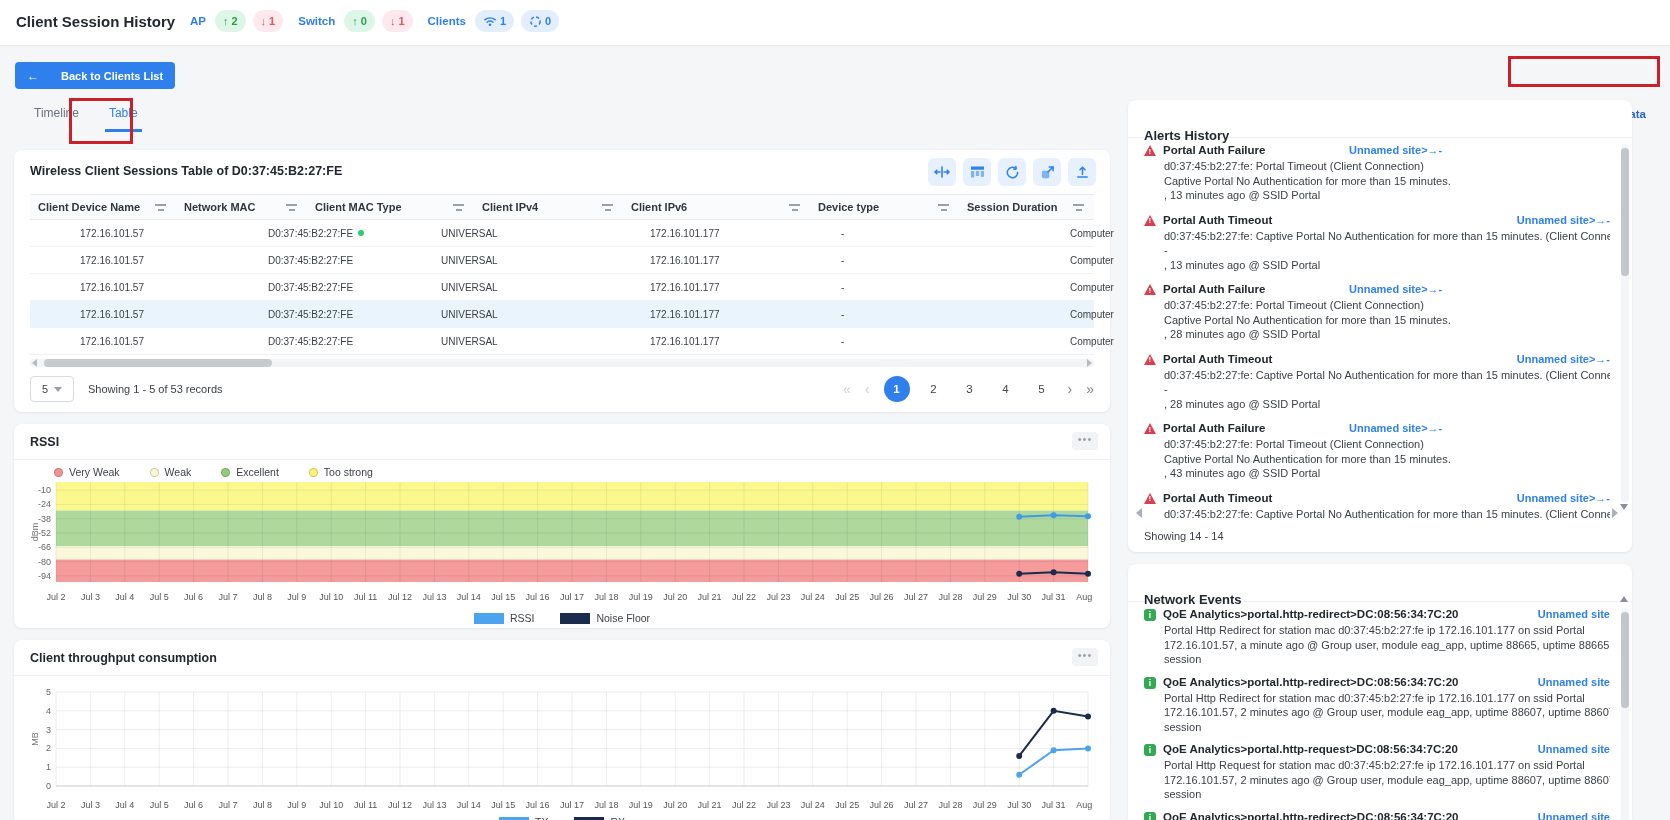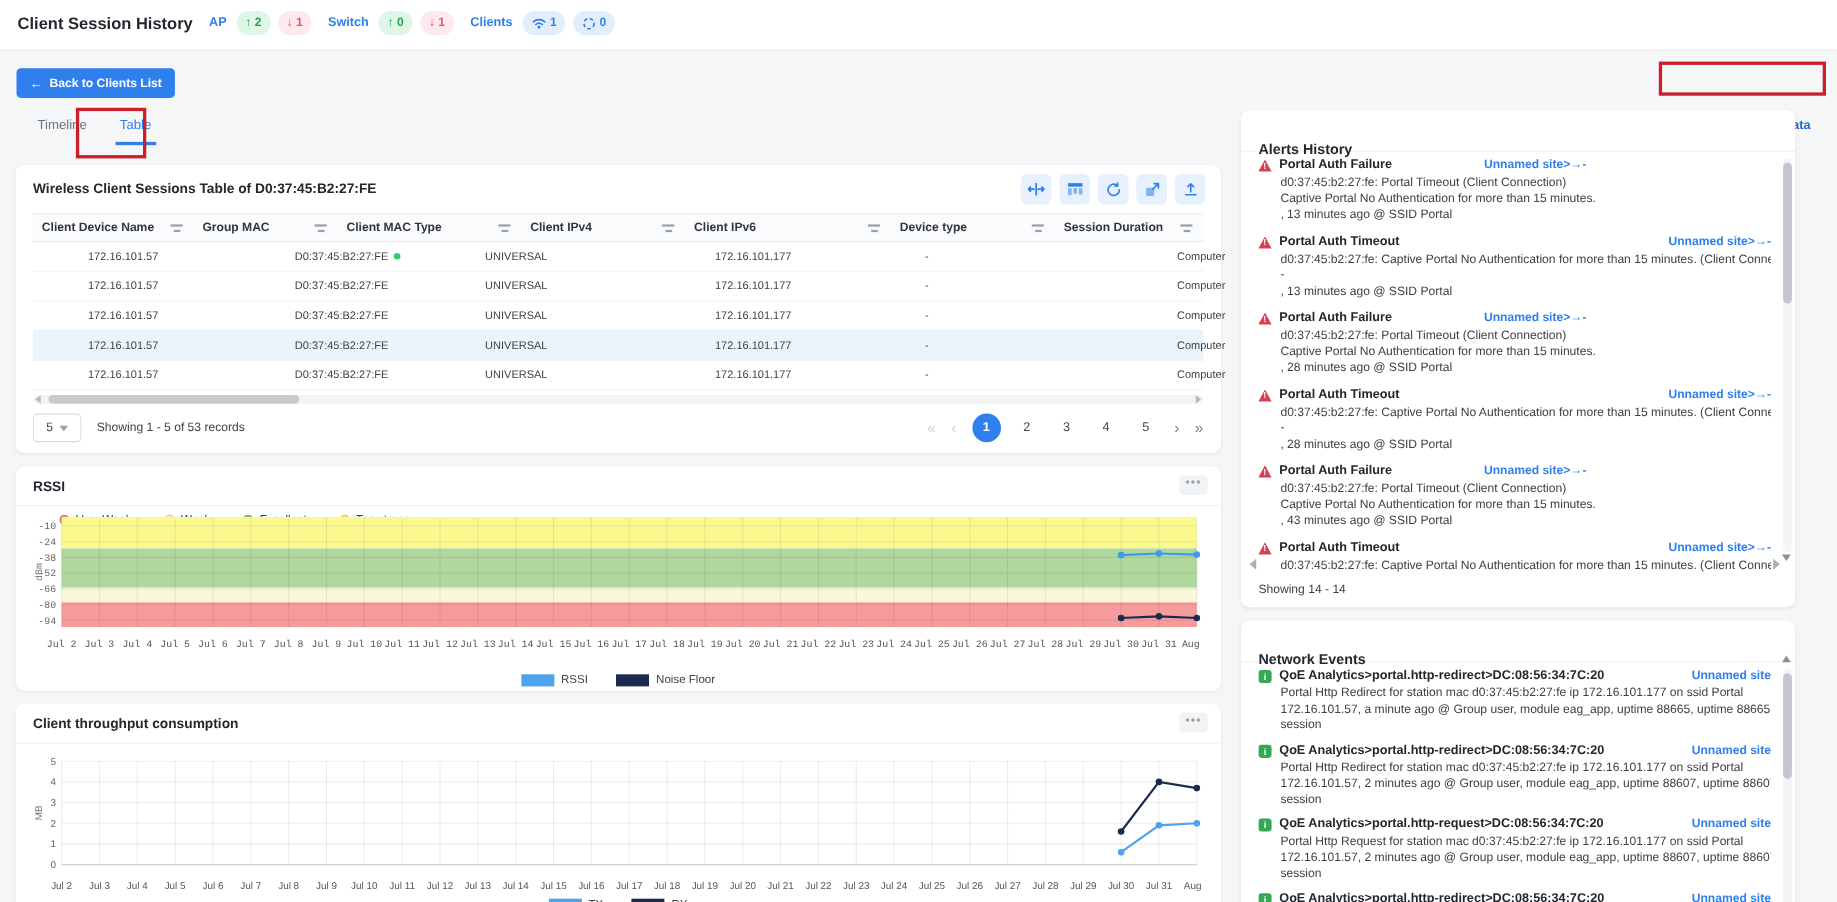--- a/index.html
+++ b/index.html
@@ -19,21 +19,21 @@
   .pill.pink  { background:#fde9ee; color:#e25563; }
   .pill.blue  { background:#e3eefc; color:#2f80ed; }
   .pill .arr { font-size:11px; line-height:11px; }
   .date-box { position:absolute; left:1372px; top:9px; width:256px; height:28px; background:#fff;
     border:1px solid #d8dbe2; border-radius:6px; display:flex; align-items:center; justify-content:center;
     font-size:11.5px; color:#4d5a75; }
 
   
   .back-btn { position:absolute; left:15px; top:62px; height:27px; padding:0 12px; background:#2f80ed;
     border:none; border-radius:4px; color:#fff; font-size:11px; font-weight:bold; display:flex;
-    align-items:center; gap:6px; cursor:pointer; font-family:inherit; }
+    align-items:center; gap:22px; cursor:pointer; font-family:inherit; }
   .back-ic::before { content:"\2190"; font-size:12px; }
   .view-config { position:absolute; top:64px; right:24px; color:#2466d1; font-size:11.5px; font-weight:bold;
     cursor:pointer;margin-top:44px; }
 
   
   .tab-bar { position:absolute; left:14px; top:102px; display:flex; gap:22px; padding-left:16px; }
   .tab { font-size:12px; color:#6b7280; padding:4px 4px 9px 4px; cursor:pointer; }
   .tab.active { color:#2f80ed; border-bottom:3px solid #2f80ed; }
 
   
@@ -85,21 +85,21 @@
     font-size:11.5px; color:#444; cursor:pointer; border-radius:50%; }
   .pnum.act { background:#2f80ed; color:#fff; width:26px; height:26px; font-weight:bold; }
 
   
   .rssi-card { top:424px; height:204px; }
   .tp-card { top:640px; height:232px; }
   .zone-legend { position:absolute; left:40px; top:42px; display:flex; gap:30px; align-items:center; }
   .zdot { width:9px; height:9px; border-radius:50%; display:inline-block; border:1px solid rgba(0,0,0,.18); }
   .zitem,.sitem { display:flex; align-items:center; gap:6px; font-size:10.5px; color:#3d4248; }
   .chart-box { position:absolute; left:16px; }
-  .rssi-chart-box { top:42px;font-family:Liberation Mono, monospace; }
+  .rssi-chart-box { top:54px; }
   .tp-chart-box { top:44px; }
   .series-legend { position:absolute; left:0; width:100%; display:flex; justify-content:center; gap:26px; }
   .rssi-series-legend { top:188px; }
   .tp-series-legend { top:176px; }
   .swatch { width:30px; height:11px; display:inline-block; }
 
   
   .alerts-card { top:100px; height:452px; }
   .events-card { top:564px; height:380px; }
   .rcard .card-hd { height:38px; }
@@ -230,21 +230,21 @@
             <path d="M3 12.8h10"></path>
           </svg>
       </button>
     </div>
     <div class="thead">
         <div class="th" style="width: 146px;">
           <span>Client Device Name</span>
           <span class="f-ico"></span>
         </div>
         <div class="th" style="width: 131px;">
-          <span>Group MAC</span>
+          <span>Network MAC</span>
           <span class="f-ico"></span>
         </div>
         <div class="th" style="width: 167px;">
           <span>Client MAC Type</span>
           <span class="f-ico"></span>
         </div>
         <div class="th" style="width: 149px;">
           <span>Client IPv4</span>
           <span class="f-ico"></span>
         </div>

